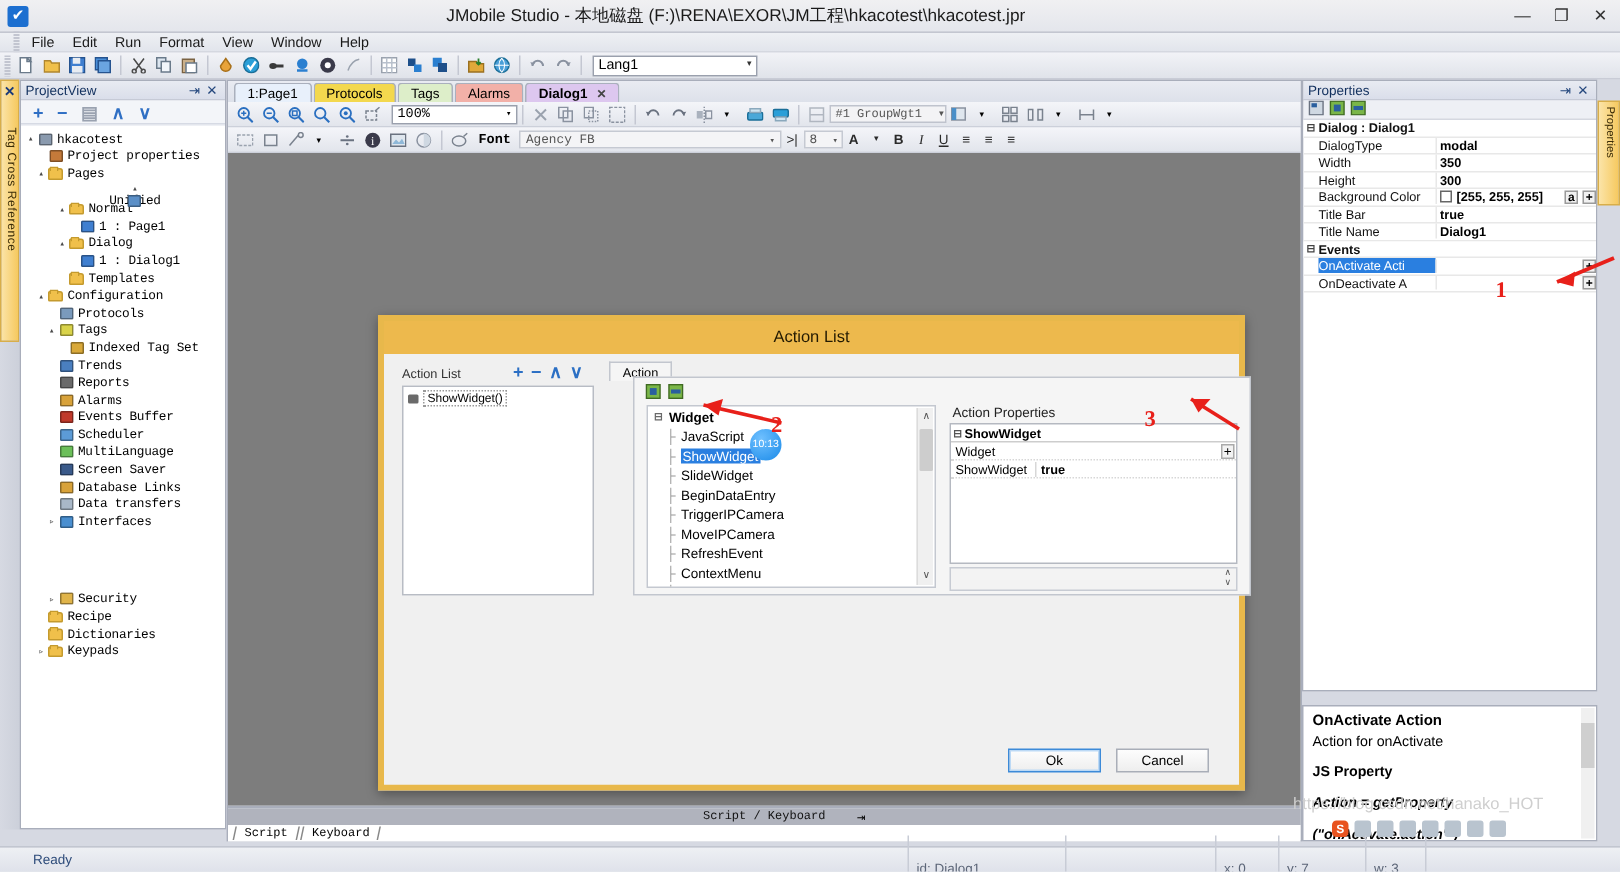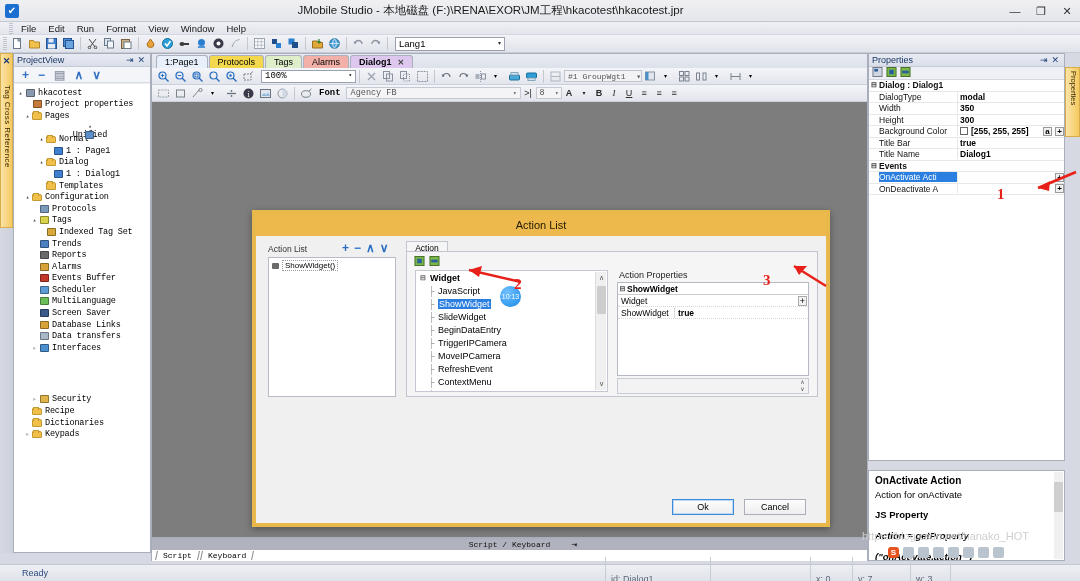--- a/index.html
+++ b/index.html
@@ -112,21 +112,21 @@
   .dtab.t1{background:#e8f0fb;}
   .dtab.t2{background:#f3d84e;}
   .dtab.t3{background:#ddeec9;}
   .dtab.t4{background:#f2b0a8;}
   .dtab.t5{background:#ddc7ef;font-weight:bold;display:flex;align-items:center;gap:6px;}
   .dtab .cx{font-size:8px;color:#444;}
   #ed-toolbar1,#ed-toolbar2{
     height:17px;background:linear-gradient(#f4f5f9,#e2e5ec);
     border-bottom:1px solid #ccd0da;display:flex;align-items:center;padding-left:3px;
   }
-  #zoombox{width:95px;height:13px;background:#fff;border:1px solid #9aa0ad;
+  #zoombox{width:84px;height:13px;background:#fff;border:1px solid #9aa0ad;
     font-size:9px;line-height:12px;padding-left:3px;display:flex;
     align-items:center;justify-content:space-between;margin-left:4px;
     font-family:"Liberation Mono",monospace;}
   #zoombox .arrow{font-size:6px;padding-right:3px;}
   #groupbox{width:78px;height:12px;background:#f3f3f5;border:1px solid #bfc3cd;
     font-size:8px;line-height:11px;padding-left:3px;display:flex;align-items:center;
     justify-content:space-between;color:#555;font-family:"Liberation Mono",monospace;}
   #fontname{width:175px;height:12px;background:#f4f4f6;border:1px solid #c5c9d2;
     font-size:8.5px;line-height:11px;padding-left:4px;color:#555;
     font-family:"Liberation Mono",monospace;display:flex;align-items:center;
@@ -155,21 +155,21 @@
   #al-label{font-size:8.5px;color:#333;position:absolute;left:12px;top:30px;}
   #al-btns{position:absolute;left:86px;top:27px;display:flex;gap:5px;color:#2b6fc4;font-size:12px;font-weight:bold;}
   #al-list{
     position:absolute;left:12px;top:43px;width:128px;height:140px;
     background:#fff;border:1px solid #b8bcc4;
   }
   #al-list .it{display:flex;align-items:center;gap:3px;font-size:8px;padding:2px 2px 0 3px;}
   #al-list .it .dot{width:7px;height:6px;background:#6a6a6a;border-radius:1px;}
   #al-list .it .lbl{border:1px dotted #9a9a9a;padding:0 2px;}
   #act-panel{
-    position:absolute;left:150px;top:37px;width:412px;height:146px;
+    position:absolute;left:166px;top:37px;width:412px;height:146px;
     background:#f5f5f5;border:1px solid #c2c6ce;
   }
   #act-tab{position:absolute;left:150px;top:27px;width:42px;height:13px;
     background:#f5f5f5;border:1px solid #c2c6ce;border-bottom:none;
     font-size:8.5px;text-align:center;line-height:12px;}
   #tree-icons{position:absolute;left:7px;top:4px;display:flex;gap:4px;}
   .minitree{width:11px;height:10px;position:relative;}
   #wtree{
     position:absolute;left:8px;top:18px;width:193px;height:122px;
     background:#fff;border:1px solid #c4c8d0;overflow:hidden;

